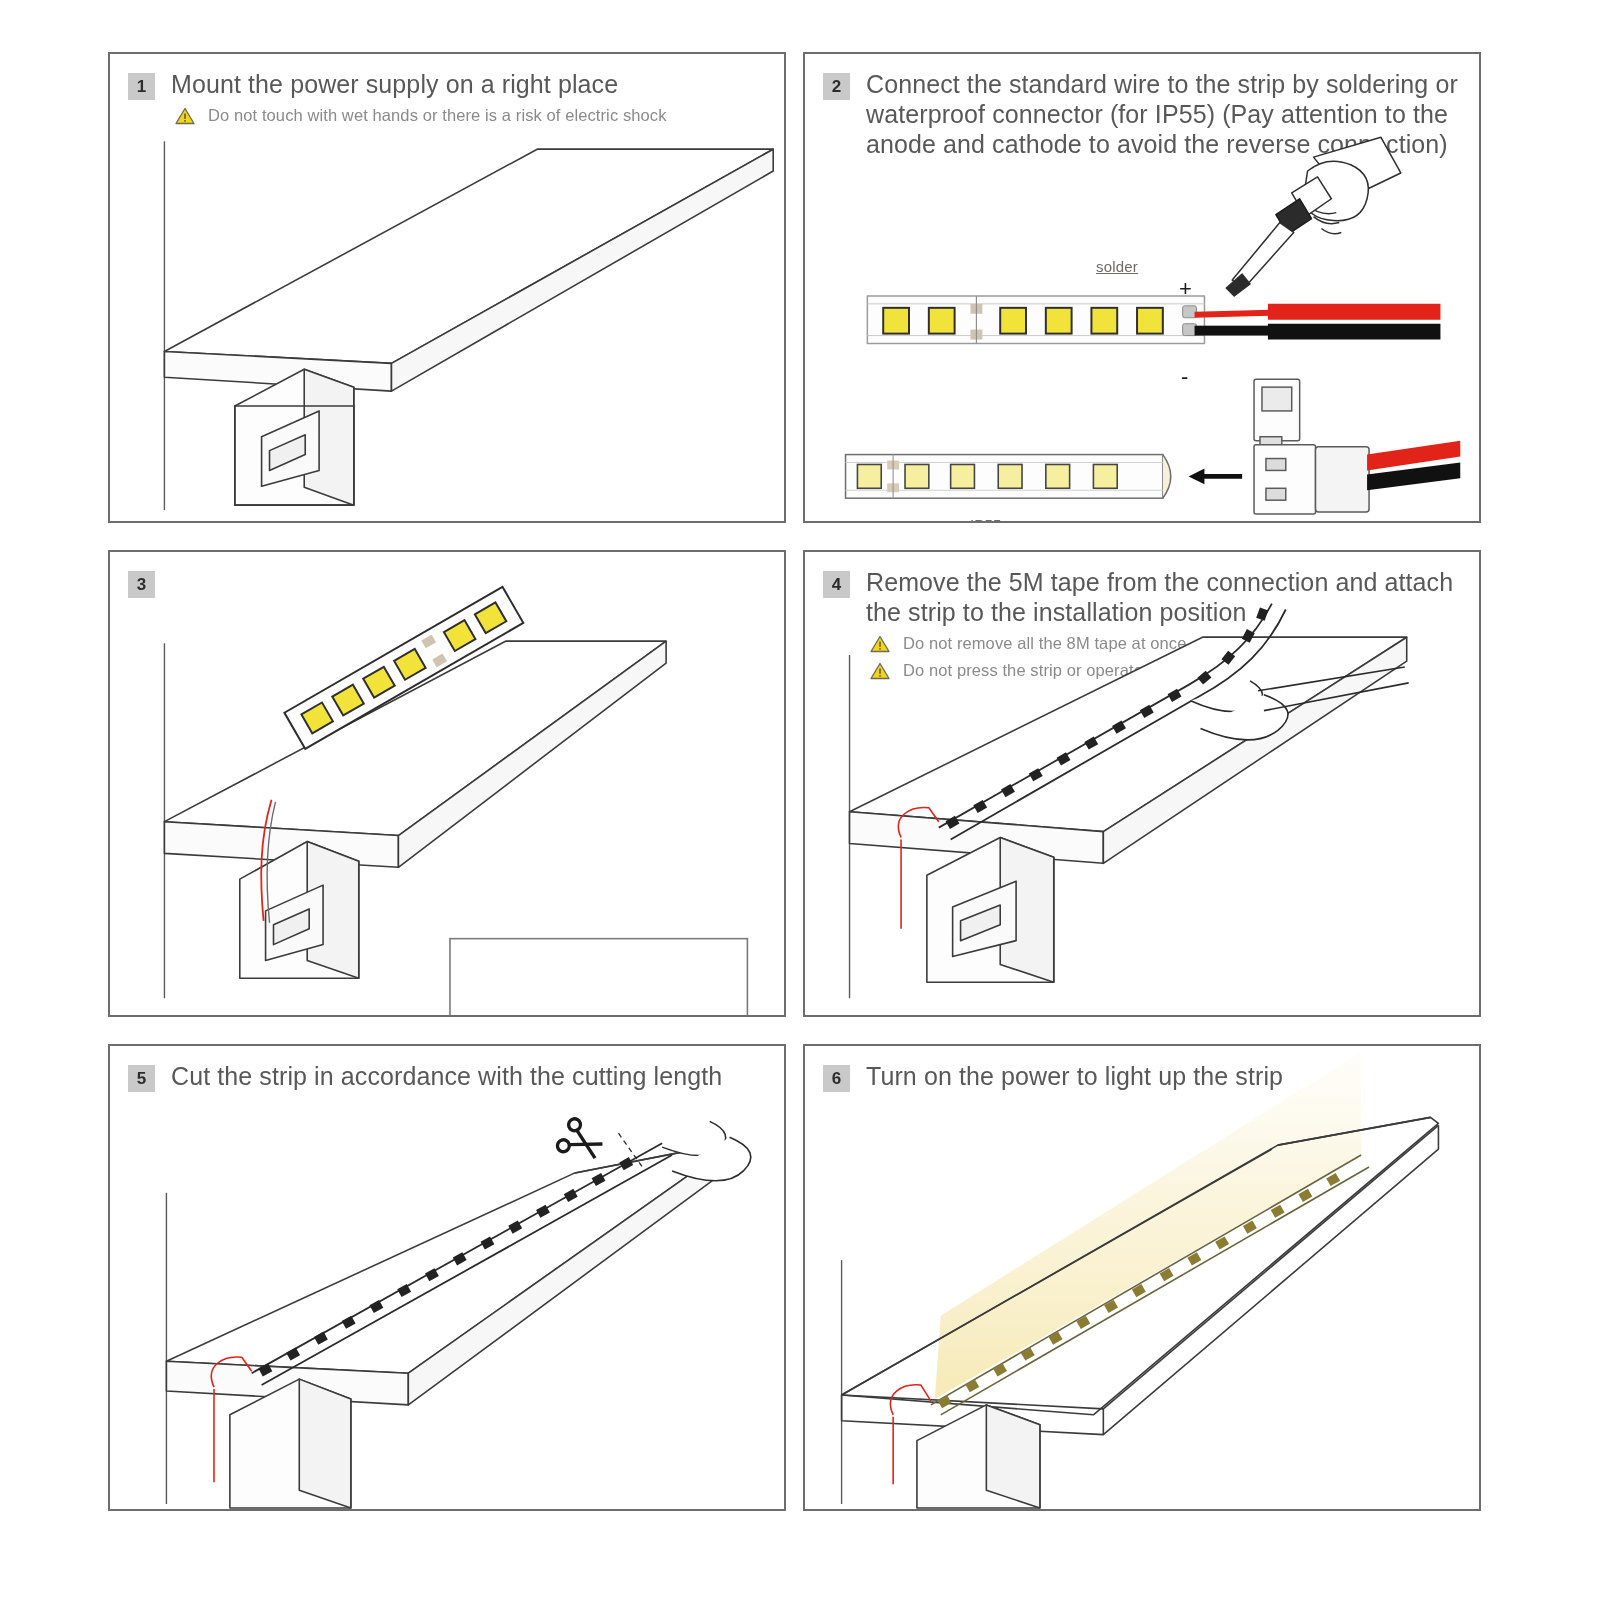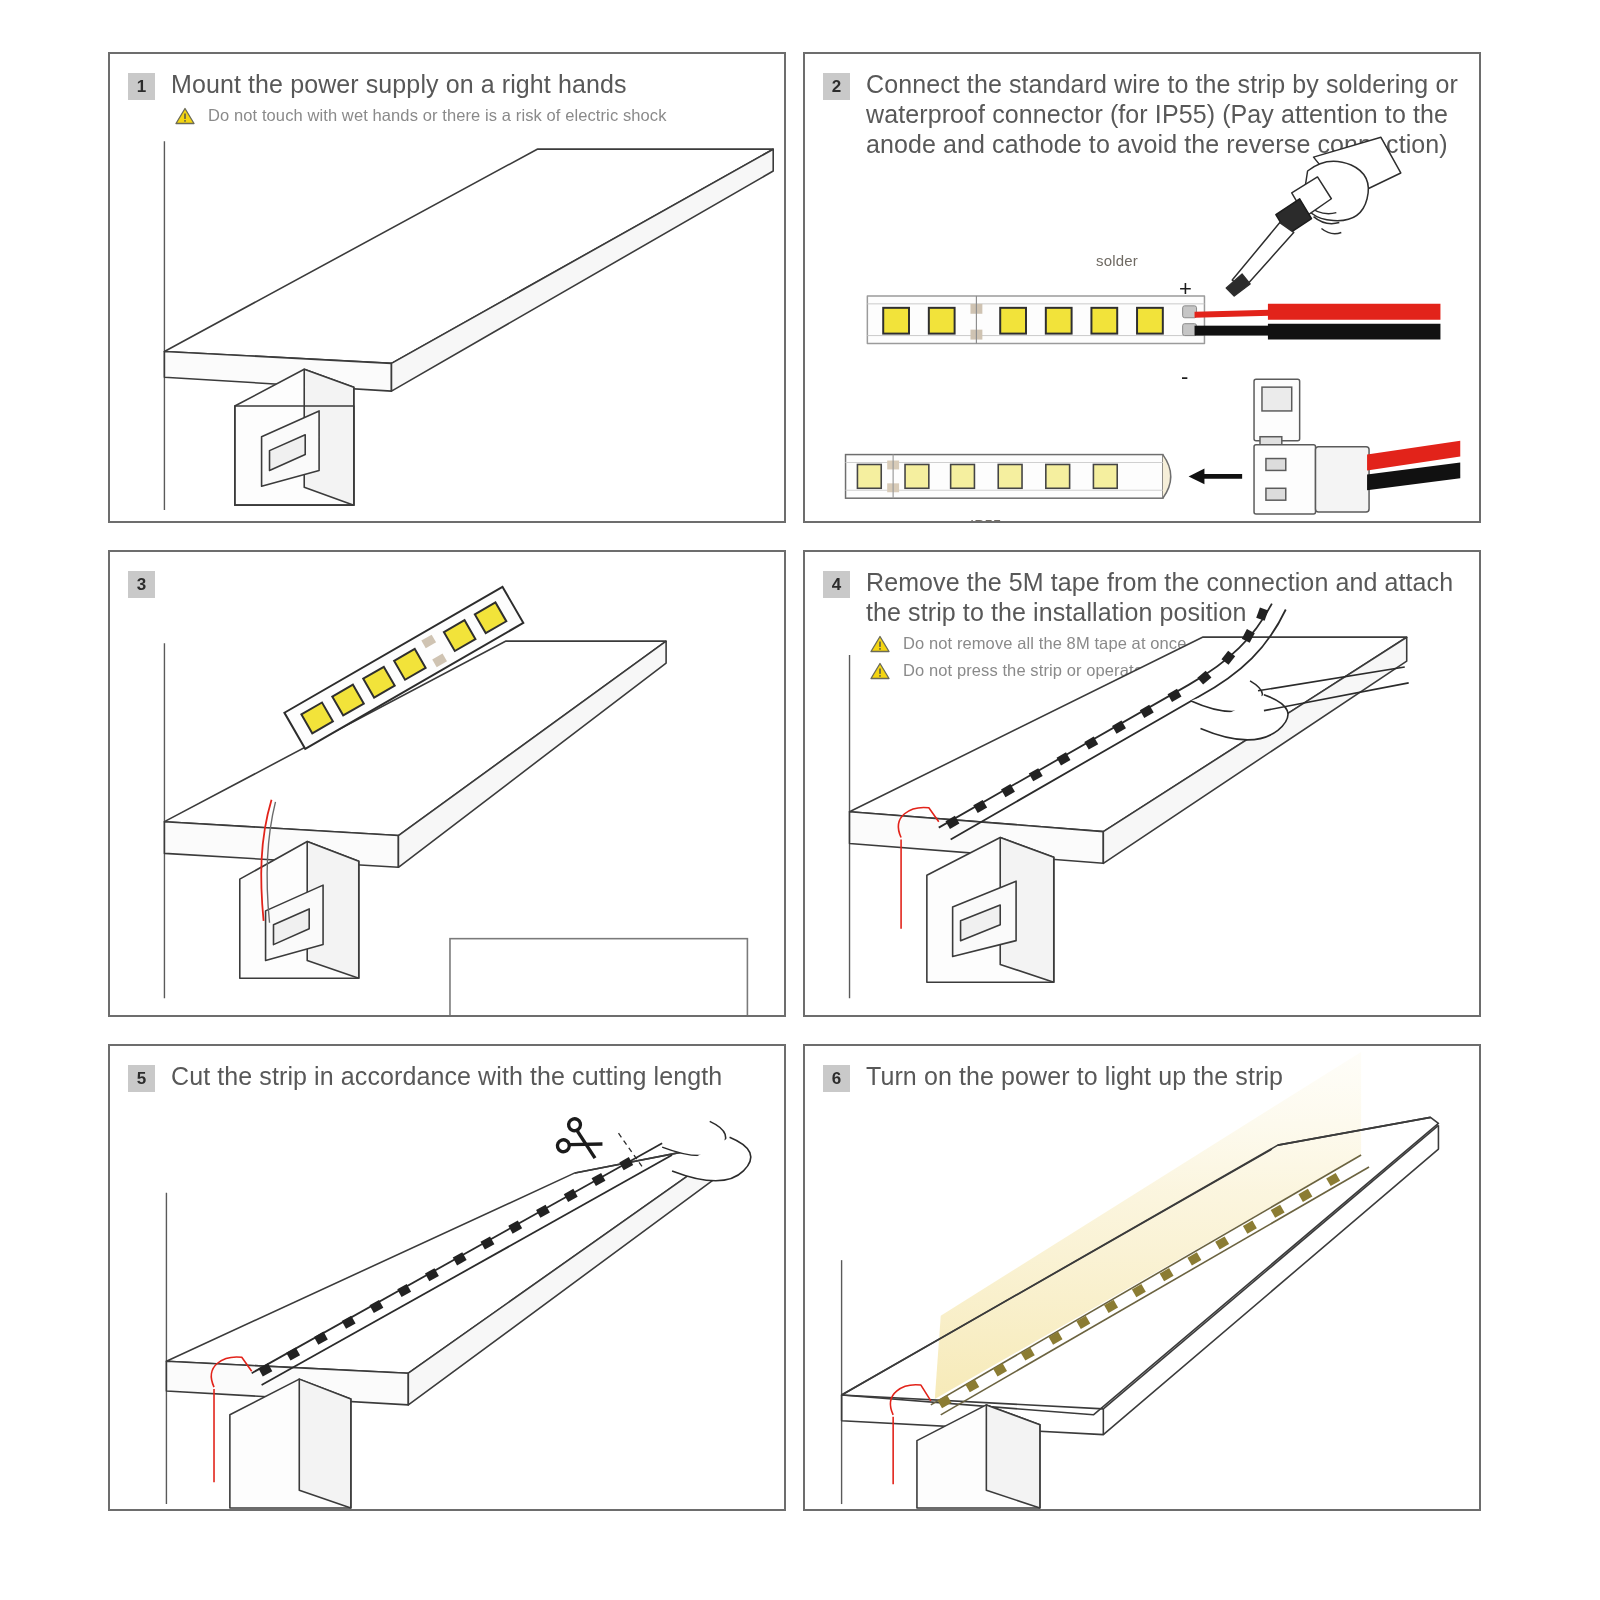--- a/index.html
+++ b/index.html
@@ -71,21 +71,21 @@
 </head>
 <body>
 
 <div class="sheet">
   <div class="grid">
 
     <div class="panel">
       <div class="phead">
         <div class="hrow">
           <div class="badge">1</div>
-          <div class="htitle">Mount the power supply on a right hands</div>
+          <div class="htitle">Mount the power supply on a right place</div>
         </div>
         <div class="warnlist">
           <div class="warn">
             <span class="wtri">
               <svg width="20" height="18" viewBox="0 0 20 18">
                   <polygon points="10,1.5 19,16.5 1,16.5" fill="#f4d511" stroke="#6a6a58" stroke-width="1.3" stroke-linejoin="round"></polygon>
                   <rect x="9.2" y="6.5" width="1.6" height="5.4" fill="#5c5c4a"></rect>
                   <rect x="9.2" y="13.1" width="1.6" height="1.6" fill="#5c5c4a"></rect>
                 </svg>
             </span>
@@ -202,21 +202,21 @@
           <rect x="460" y="336" width="30" height="24" fill="#ebebeb"></rect>
           <rect x="458" y="386" width="22" height="10" fill="#e0e0e0"></rect>
           <rect x="452" y="394" width="62" height="70" rx="2"></rect>
           <rect x="464" y="408" width="20" height="12" fill="#dcdcdc"></rect>
           <rect x="464" y="438" width="20" height="12" fill="#dcdcdc"></rect>
           <rect x="514" y="396" width="54" height="66" rx="3" fill="#f4f4f4"></rect>
         </g>
         <path d="M566,404 L660,390 L660,406 L566,420 Z" fill="#e2231a"></path>
         <path d="M566,424 L660,412 L660,428 L566,440 Z" fill="#111111"></path>
       </svg>
-      <div class="lbl" style="left:291px;top:198px;">solder</div>
+      <div class="lbl" style="left:291px;top:204px;text-decoration:underline;">solder</div>
       <div class="sign" style="left:374px;top:224px;font-size:22px;">+</div>
       <div class="sign" style="left:376px;top:312px;font-size:22px;">-</div>
       <div class="lbl" style="left:165px;top:462px;">IP55</div>
 
     </div>
 
     <div class="panel">
       <div class="phead">
         <div class="hrow">
           <div class="badge">3</div>

